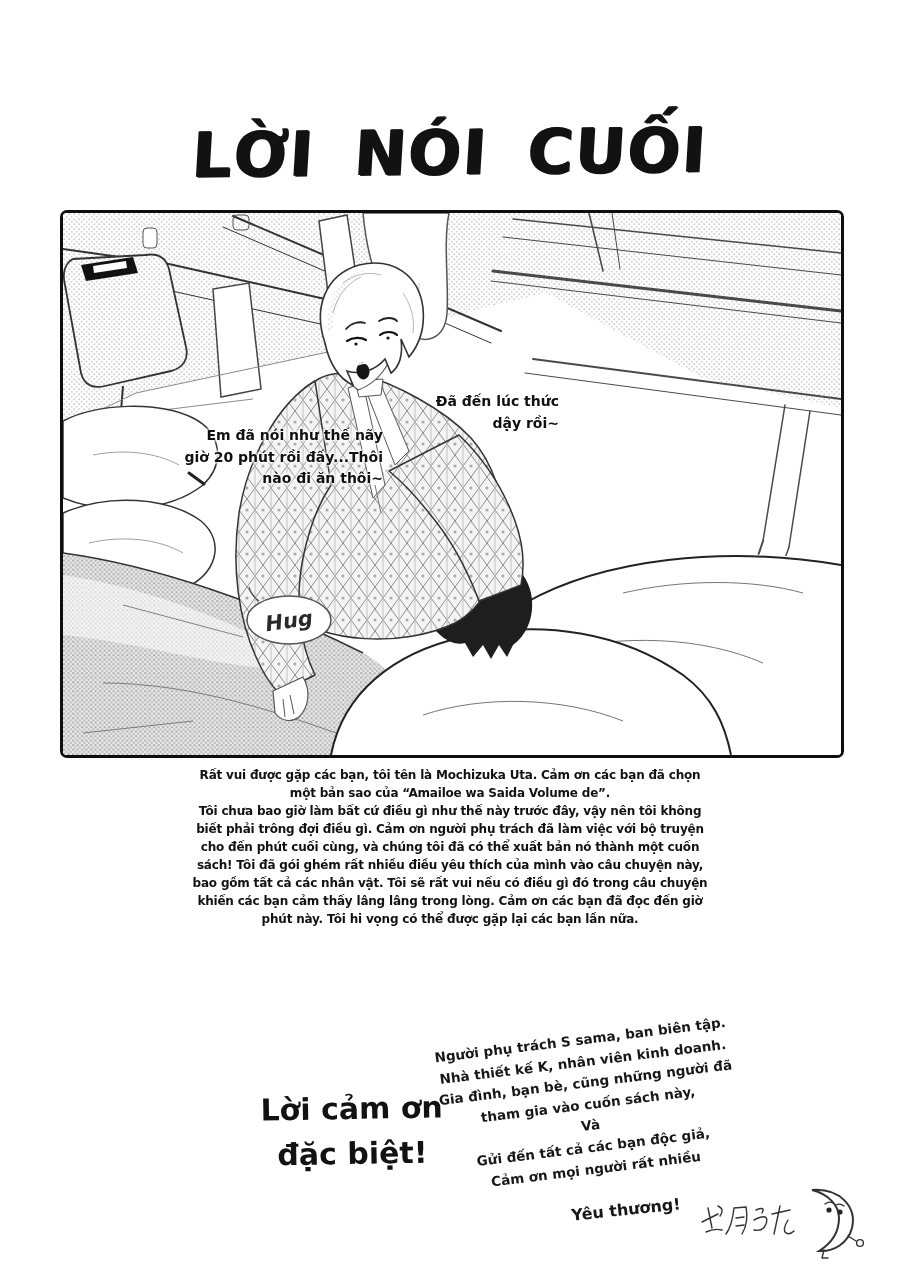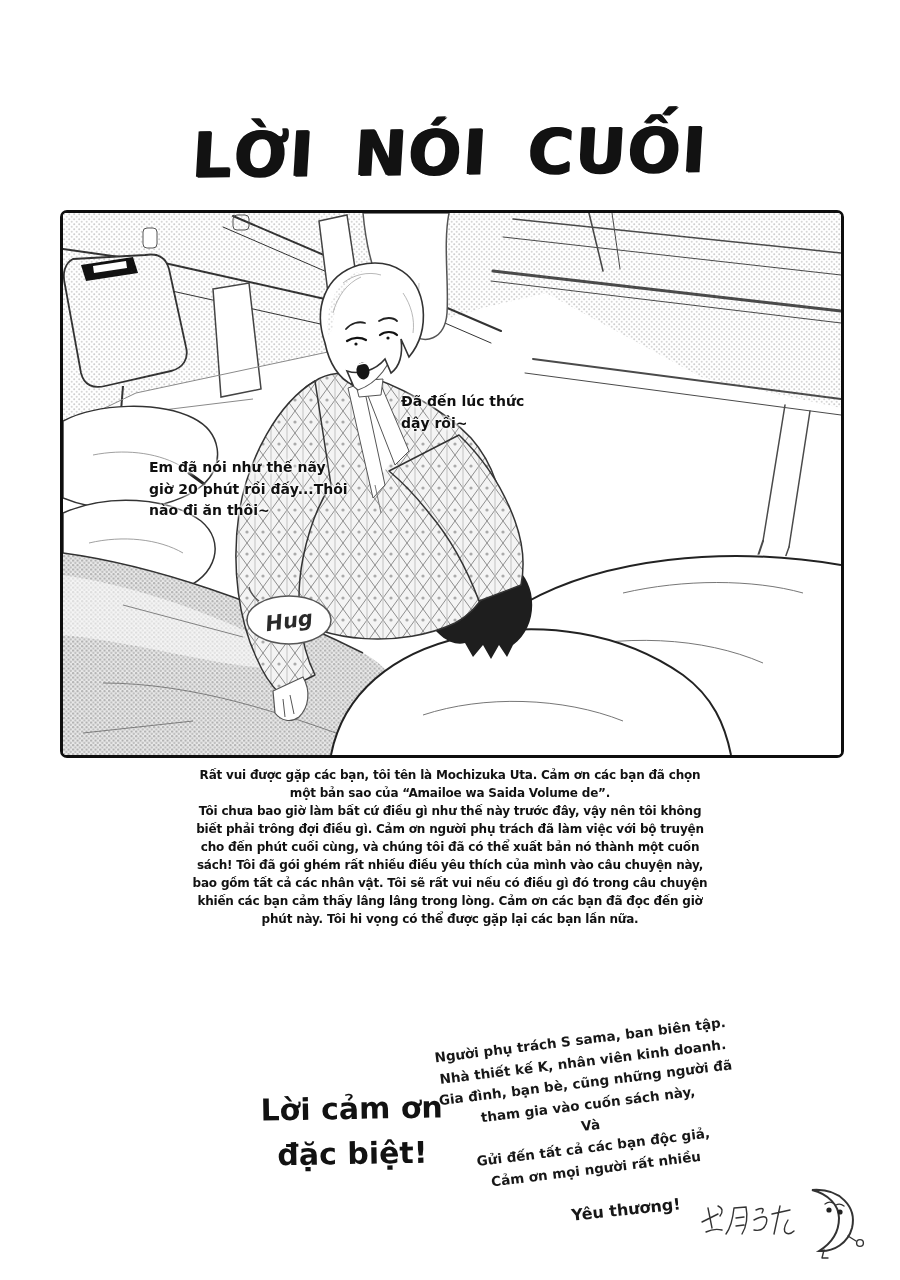--- a/index.html
+++ b/index.html
@@ -15,25 +15,25 @@
     text-shadow:1px 1px 0 #121212, -1px 0 0 #121212;
   }
   
   .panel{
     position:absolute;left:60px;top:210px;width:784px;height:548px;
     border:3px solid #0e0e0e;border-radius:7px;box-sizing:border-box;background:#fff;
     overflow:hidden;
   }
   .panel svg{display:block;width:778px;height:542px;}
   .speech{
-    position:absolute;text-align:left;font-size:14px;font-weight:bold;line-height:1.55;
+    position:absolute;text-align:right;font-size:14px;font-weight:bold;line-height:1.55;
     color:#101010;white-space:pre-line;
     text-shadow:0 0 3px #fff,0 0 3px #fff,0 0 5px #fff,0 0 5px #fff;
   }
-  .speech.b1{left:86px;top:212px;width:234px;margin-top:32px;}
+  .speech.b1{left:86px;top:212px;width:234px;}
   .speech.b2{left:338px;top:178px;width:158px;}
   .speech.b3{left:240px;top:348px;width:134px;background:rgba(255,255,255,.85);border-radius:14px;padding:2px 0;}
   .hug-text{font-family:"DejaVu Sans",sans-serif;font-weight:bold;font-style:italic;font-size:21px;fill:#2a2a2a;}
   
   .afterword{
     position:absolute;left:0;right:0;top:766px;text-align:center;
     font-size:12px;font-weight:bold;line-height:1.5;letter-spacing:-0.2px;
     white-space:pre-line;color:#121212;
   }
   

